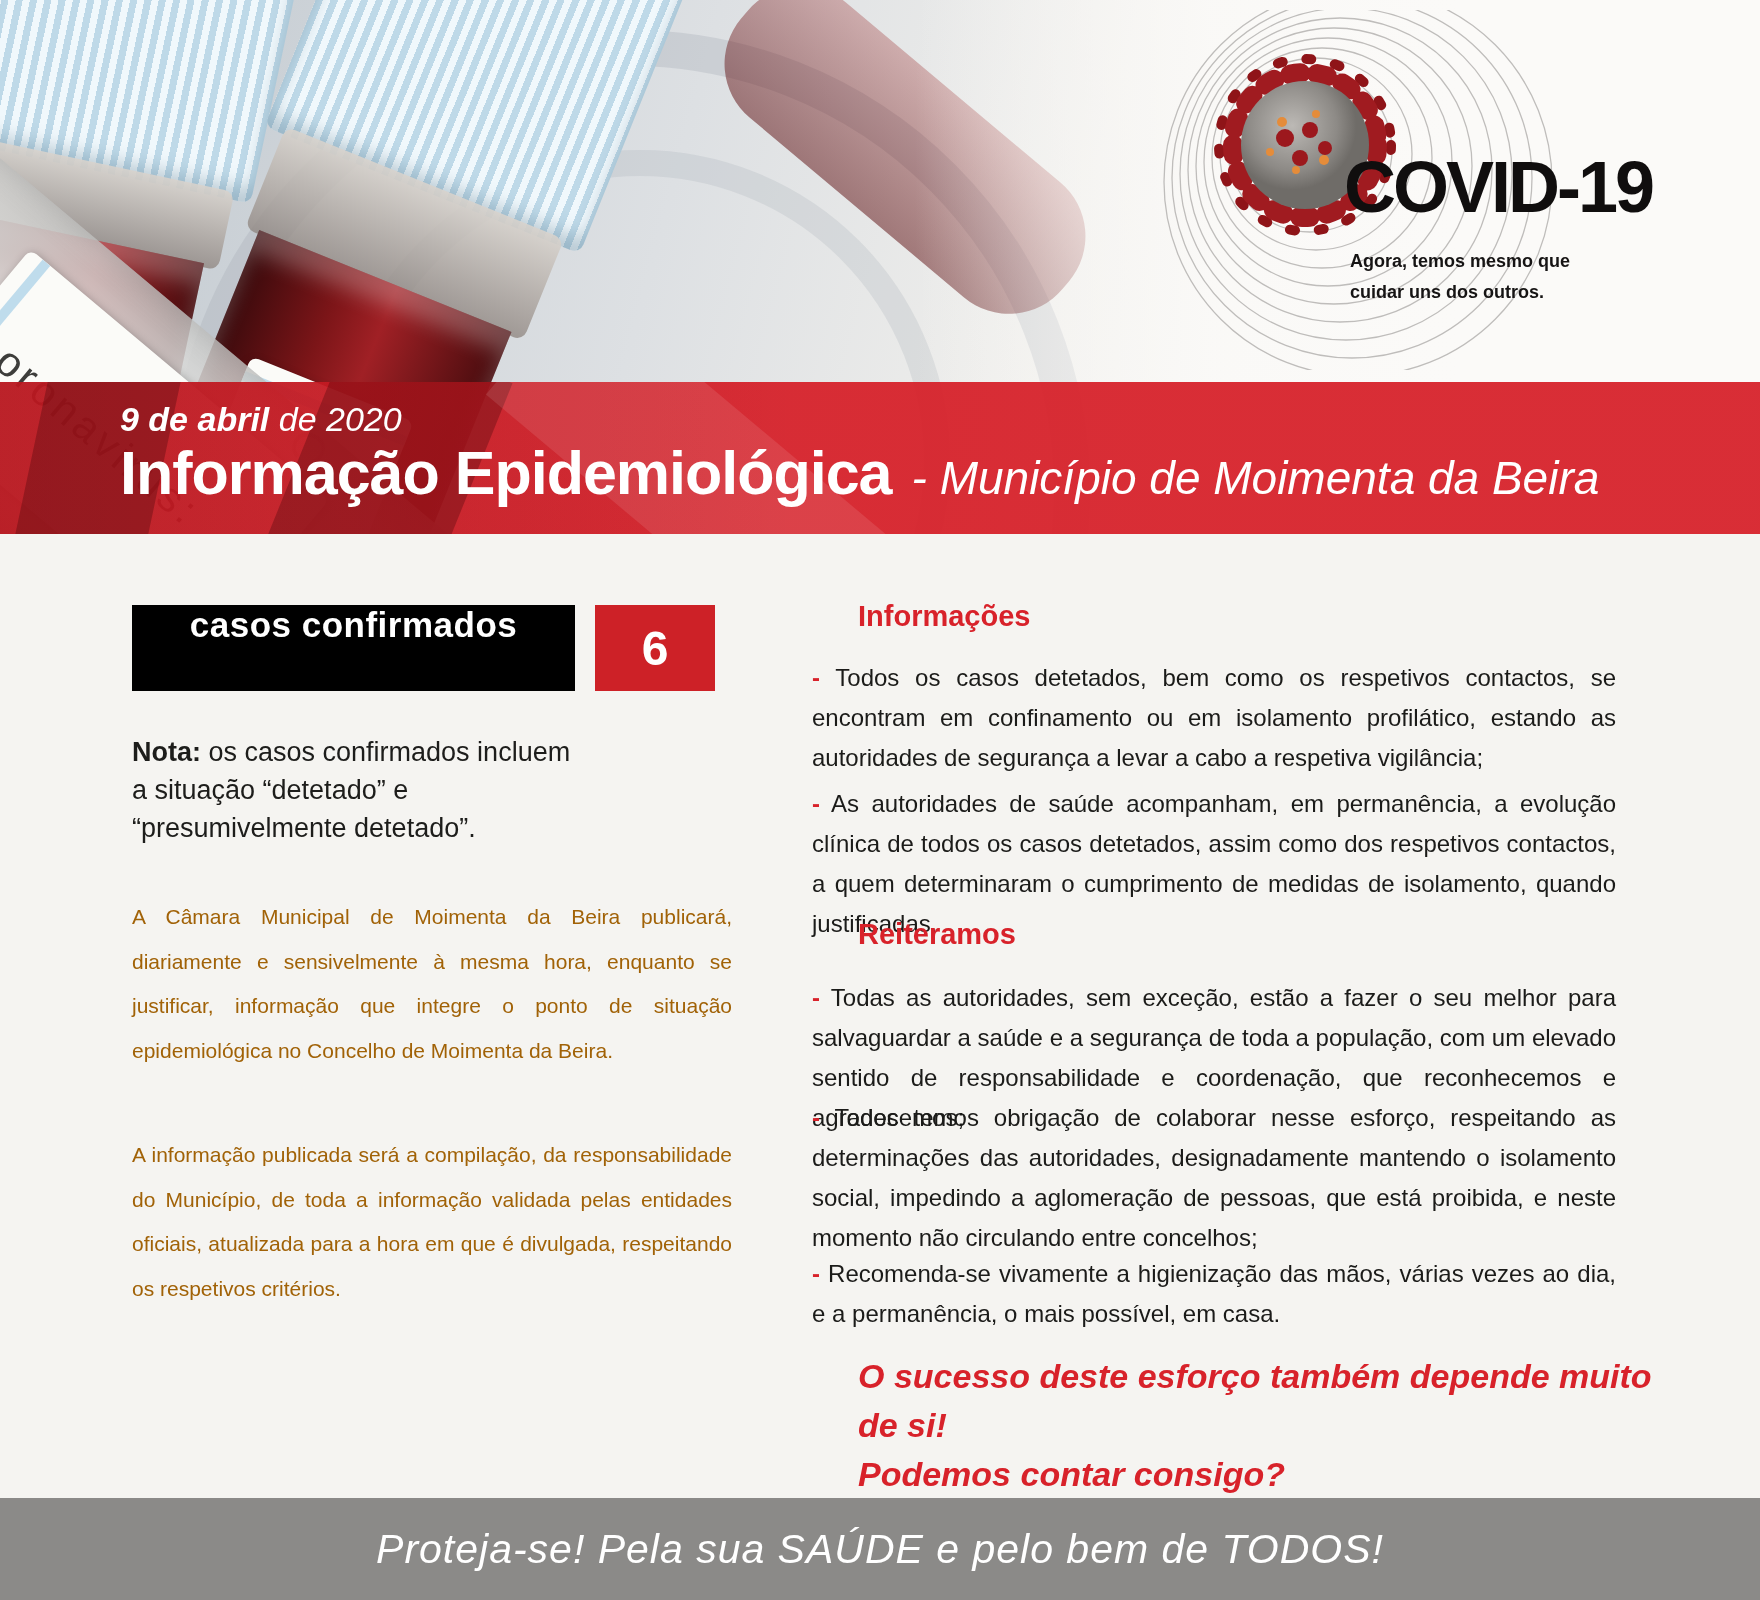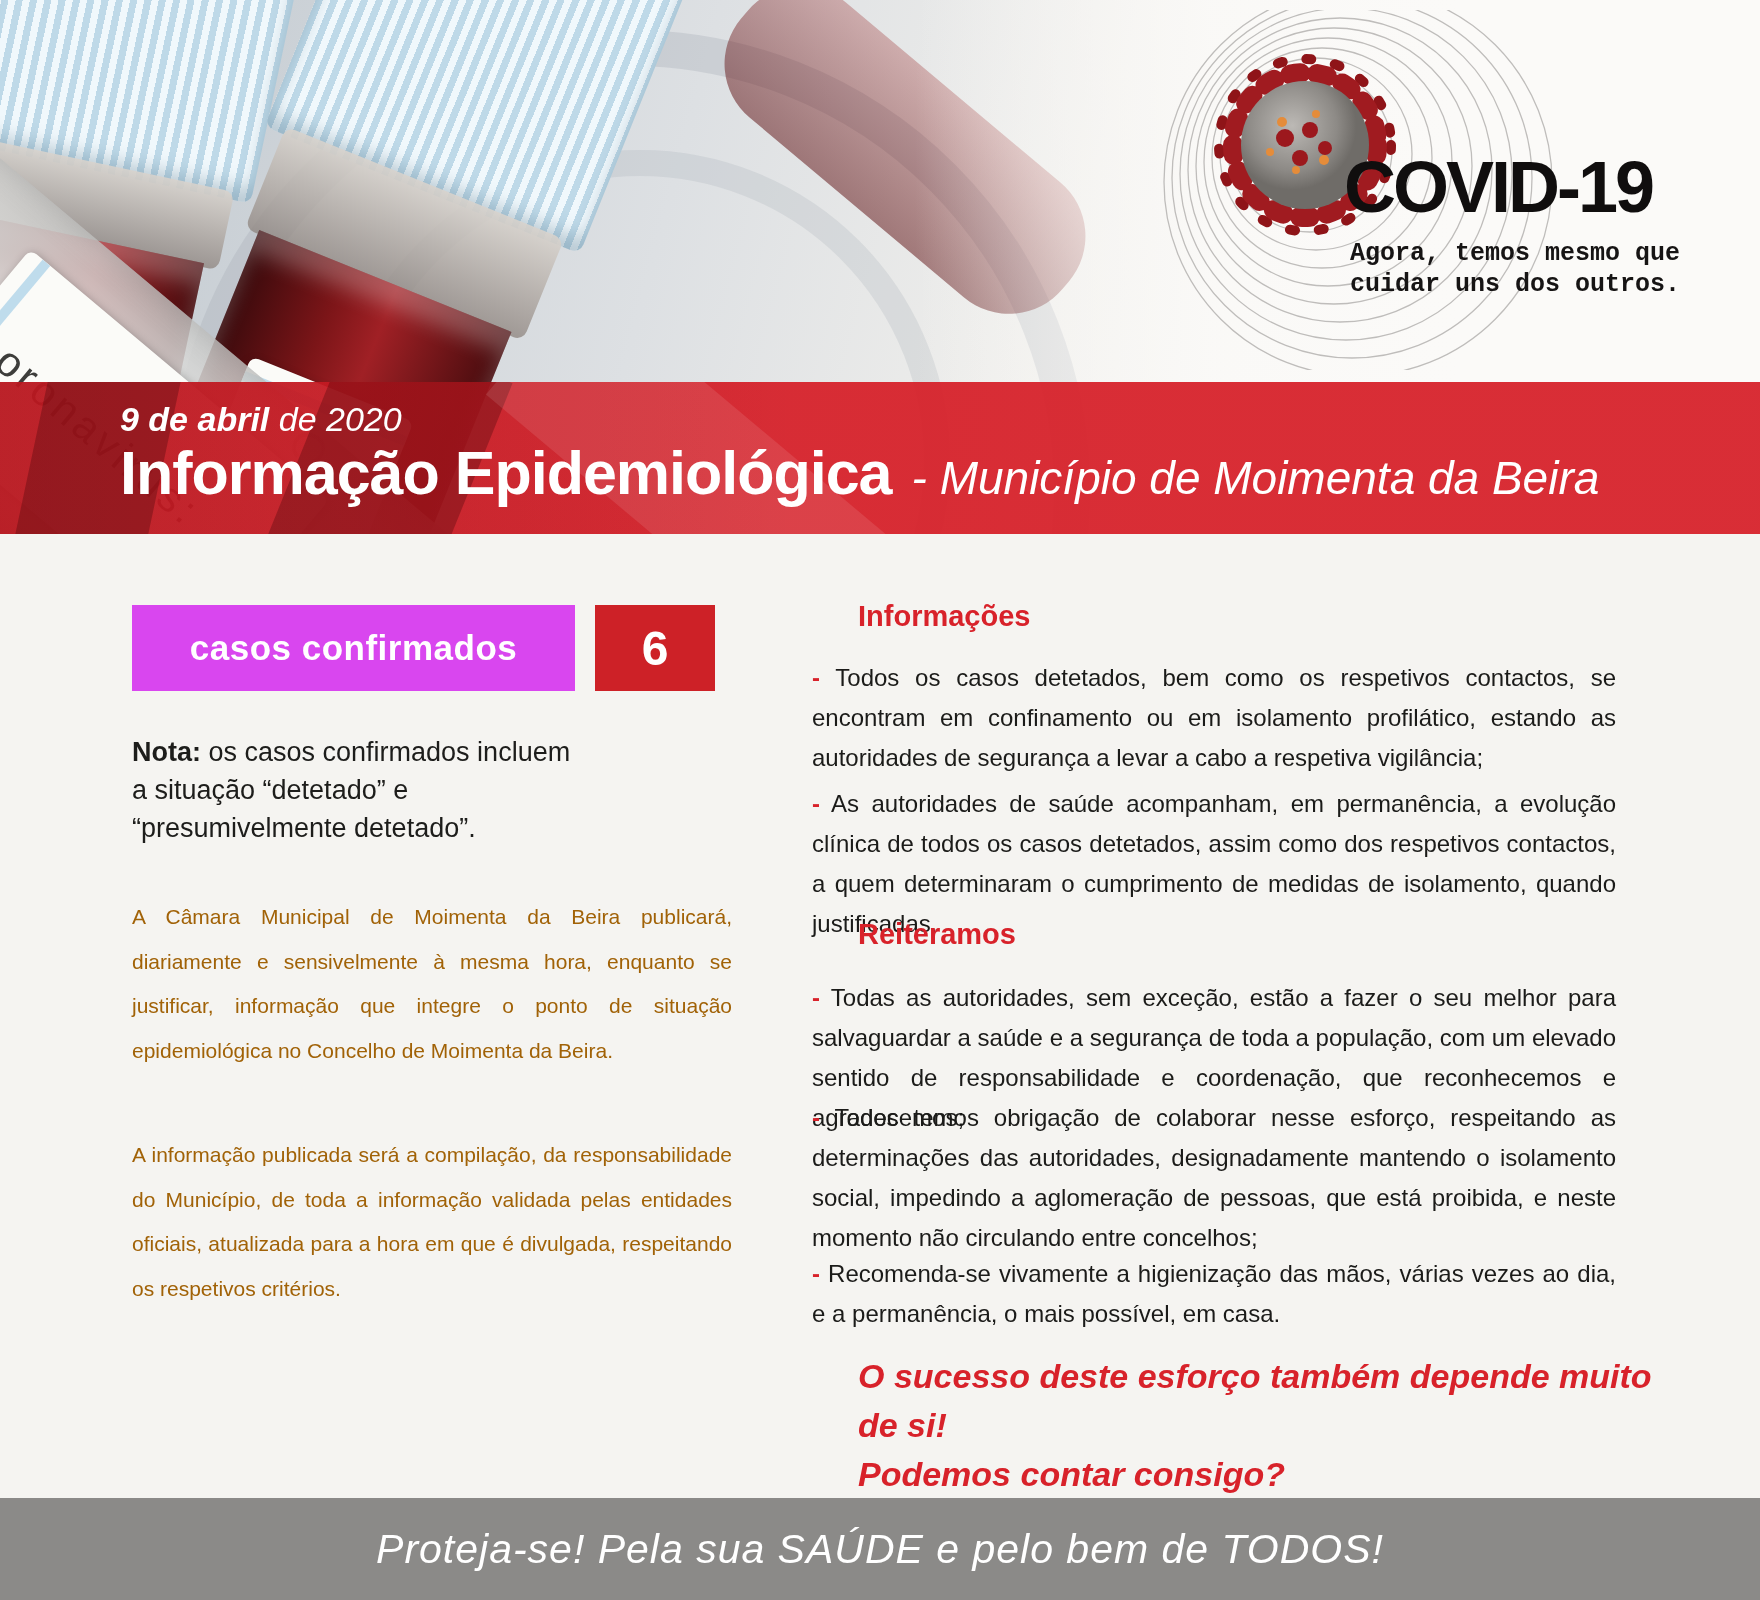--- a/index.html
+++ b/index.html
@@ -41,40 +41,40 @@
   .tube3 { left:700px; top:-280px; width:300px; height:960px; transform:rotate(-50deg);
            background:linear-gradient(90deg,rgba(190,190,188,.85),rgba(246,246,244,.95) 45%,rgba(205,205,203,.8));
            border-radius:150px; box-shadow:inset 0 0 30px rgba(120,120,120,.3); }
   .tube3 .label { left:50px; top:240px; width:200px; height:390px; }
   .tube3 .label-text { font-size:42px; color:#3d3d3b; letter-spacing:4px; }
   .photo-fade { position:absolute; right:0; top:0; width:48%; height:100%;
                 background:linear-gradient(90deg,rgba(251,250,248,0) 0%,rgba(251,250,248,.88) 35%,#fbfaf8 65%); }
   .virus-svg { position:absolute; left:1110px; top:10px; }
   .logo-title { position:absolute; left:1344px; top:146px; font-size:72px; font-weight:bold;
                 letter-spacing:-3px; color:#100e0e; }
-  .logo-tagline { position:absolute; left:1350px; top:238px; font-size:25px; font-weight:bold;
-                  color:#161414; line-height:31px;font-family:Liberation Mono, monospace; }
+  .logo-tagline { position:absolute; left:1350px; top:246px; font-size:18px; font-weight:bold;
+                  color:#161414; line-height:31px; }
 
   
   .banner { position:absolute; left:0; top:382px; width:1760px; height:152px; overflow:hidden;
             background:linear-gradient(90deg,rgba(120,8,14,.30),rgba(120,8,14,0) 45%),
                        linear-gradient(rgba(214,30,39,.93),rgba(214,30,39,.93)); }
   .bs { position:absolute; background:rgba(55,4,8,.30); }
   .bs1 { left:30px; top:-30px; width:130px; height:240px; transform:rotate(12deg); }
   .bs2 { left:300px; top:-40px; width:170px; height:260px; transform:rotate(22deg); }
   .bs3 { left:620px; top:-120px; width:150px; height:420px; transform:rotate(-50deg); background:rgba(255,255,255,.10); }
   .banner-date { position:absolute; left:120px; top:18px; font-style:italic; font-size:34px; color:#fff; }
   .banner-date .db { font-weight:bold; }
   .banner-title-row { position:absolute; left:120px; top:56px; white-space:nowrap; }
   .banner-title { font-size:61px; font-weight:bold; color:#fff; letter-spacing:-1px; }
   .banner-subtitle { font-size:46px; font-style:italic; color:#fff; margin-left:20px; }
 
   
-  .stat-label-box { position:absolute; left:132px; top:605px; width:443px; height:86px; background:#d946ef;
-                    display:flex; align-items:center; justify-content:center; }
+  .stat-label-box { position:absolute; left:132px; top:605px; width:443px; height:86px; background:#000000;
+                    display:flex; align-items:flex-start; justify-content:center; }
   .stat-label-box span { color:#fff; font-weight:bold; font-size:35px; letter-spacing:.5px; }
   .stat-value-box { position:absolute; left:595px; top:605px; width:120px; height:86px; background:#cd2127;
                     display:flex; align-items:center; justify-content:center; }
   .stat-value-box span { color:#fff; font-weight:bold; font-size:48px; }
   .note { position:absolute; left:132px; top:722px; width:440px; font-size:27px; line-height:38px; color:#1d1d1b;margin-top:11px; }
   .note .nb { font-weight:bold; }
   .para { position:absolute; left:132px; width:600px; font-size:21px; line-height:44.5px;
           text-align:justify; color:#a16207; }
   .para1 { top:895px; } .para2 { top:1133px; }
 

